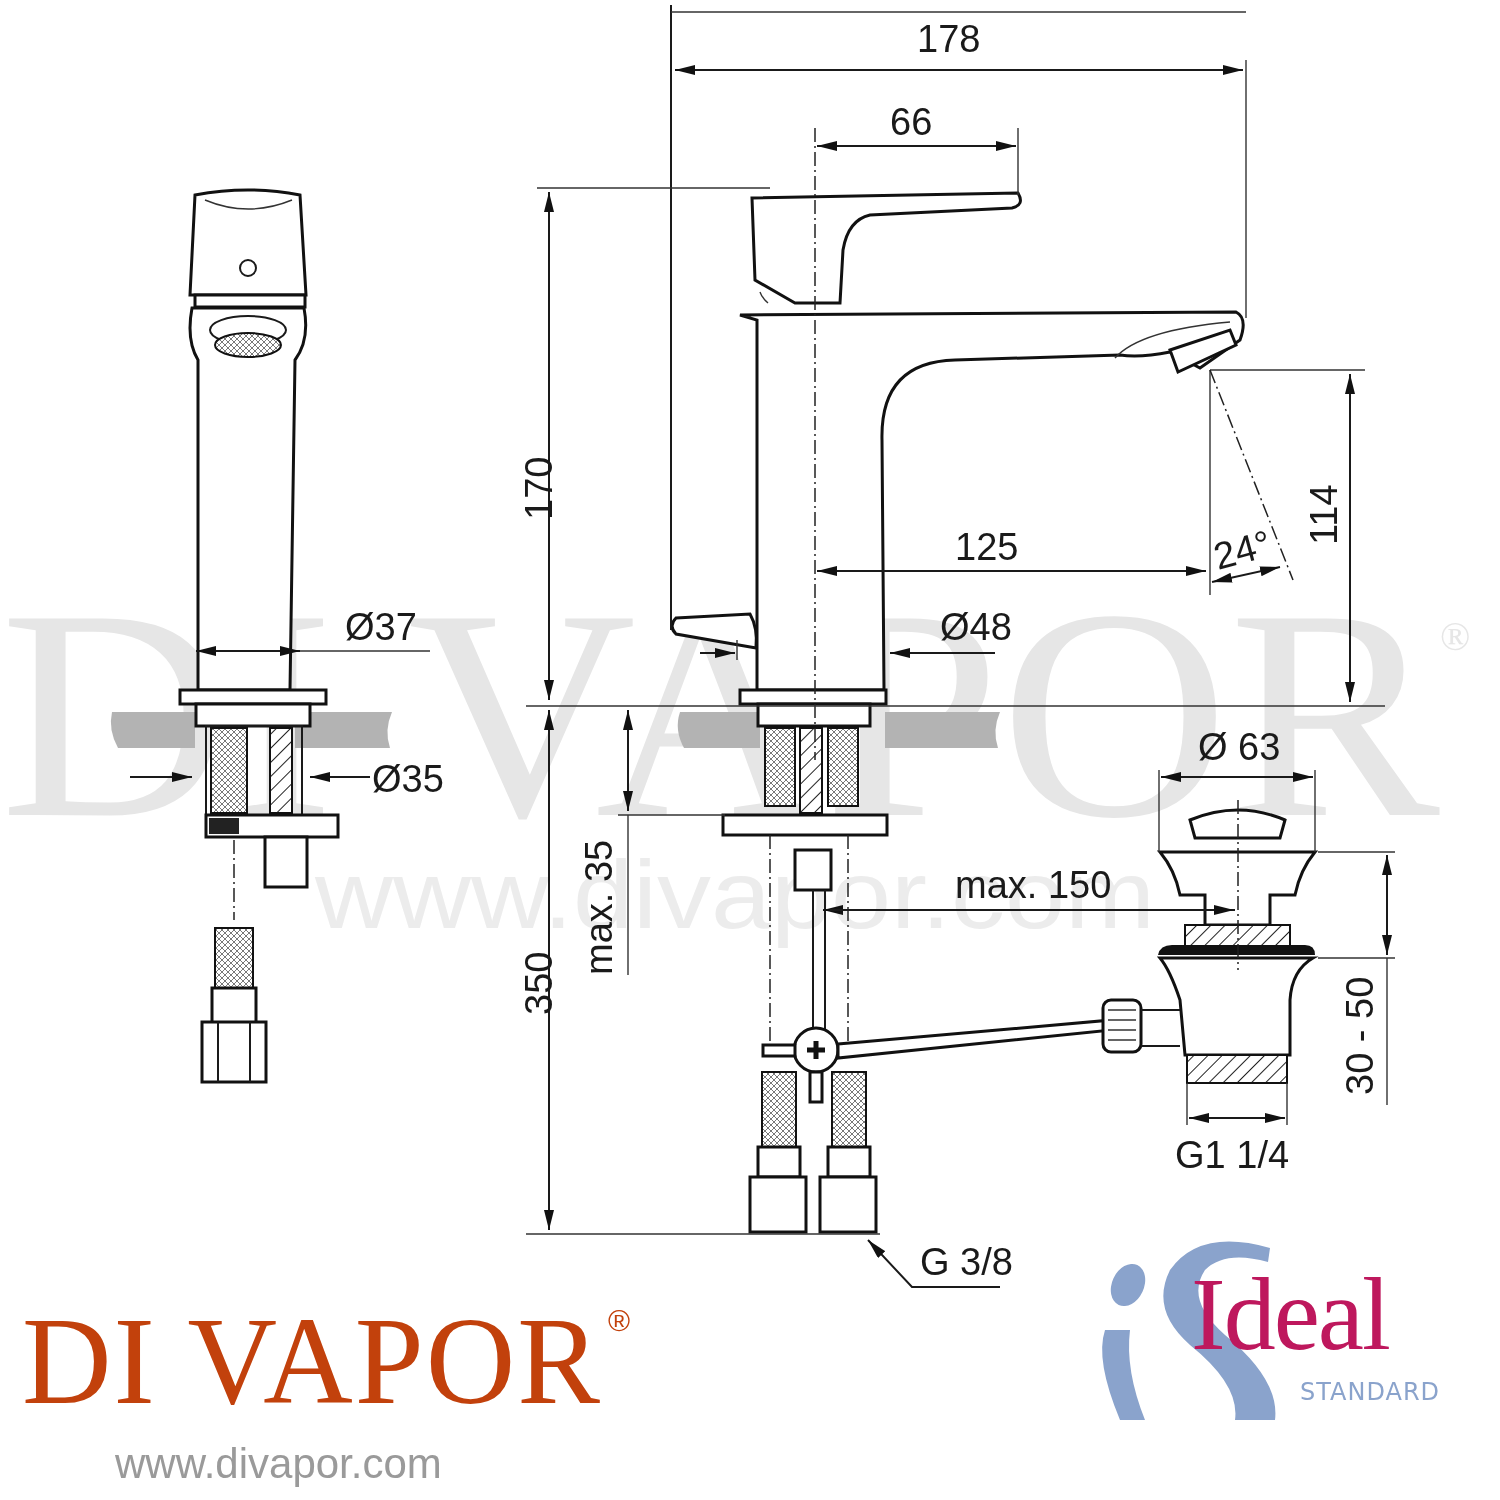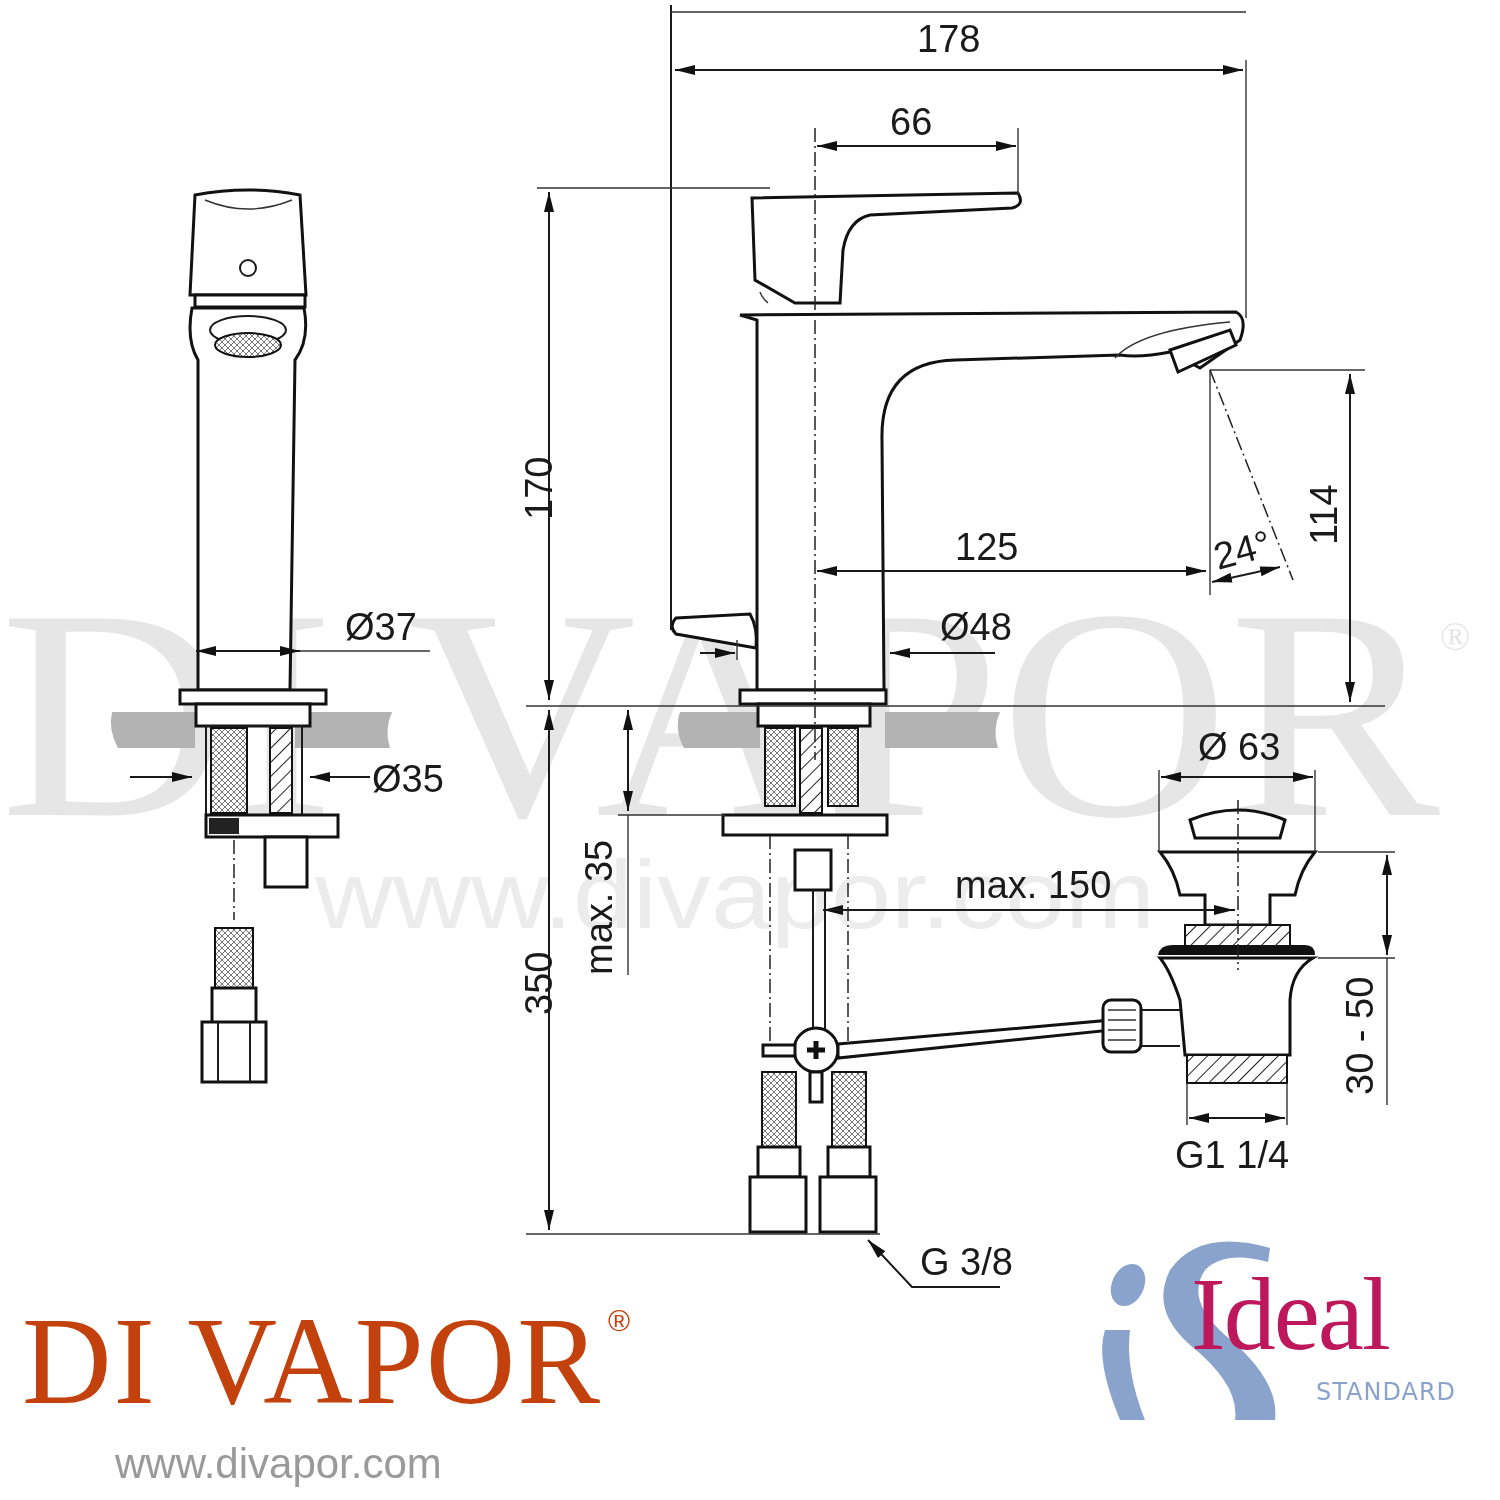--- a/index.html
+++ b/index.html
@@ -13,21 +13,21 @@
   .thin { stroke:#333; stroke-width:1.4; fill:none; }
   .body { stroke:#111; stroke-width:3; fill:#fff; }
   .cl { stroke:#222; stroke-width:1.5; stroke-dasharray:14 4 2 4; fill:none; }
   .counter { fill:#b3b3b3; }
   .hatch { fill:url(#hatch); stroke:#111; stroke-width:2; }
   .mesh { fill:url(#mesh); stroke:#111; stroke-width:2; }
   .brand { position:absolute; left:22px; top:1300px; font-family:"Liberation Serif", serif; font-size:124px; color:#c2410c; letter-spacing:2px; line-height:1; }
   .brand sup { font-size:30px; font-family:"Liberation Sans", sans-serif; vertical-align:top; position:relative; top:6px; margin-left:6px; }
   .brand-url { position:absolute; left:115px; top:1440px; font-family:"Liberation Sans", sans-serif; font-size:42px; color:#9a9a9a; }
   .ideal-word { position:absolute; left:1191px; top:1262px; font-family:Liberation Serif, serif; font-size:104px; color:#be185d; letter-spacing:-2px; line-height:1; }
-  .ideal-sub { position:absolute; left:1300px; top:1378px; font-family:"DejaVu Sans", sans-serif; font-size:24px; color:#8aa3cc; letter-spacing:1px;margin-left:16px; }
+  .ideal-sub { position:absolute; left:1300px; top:1378px; font-family:"DejaVu Sans", sans-serif; font-size:24px; color:#8aa3cc; letter-spacing:1px; }
 </style>
 </head>
 <body>
 
 <div id="stage">
 <svg width="1500" height="1500" viewBox="0 0 1500 1500" xmlns="http://www.w3.org/2000/svg">
   <defs>
     <pattern id="hatch" width="10" height="10" patternUnits="userSpaceOnUse" patternTransform="rotate(45)">
       <rect width="10" height="10" fill="#fff"></rect>
       <line x1="0" y1="0" x2="0" y2="10" stroke="#222" stroke-width="2"></line>

